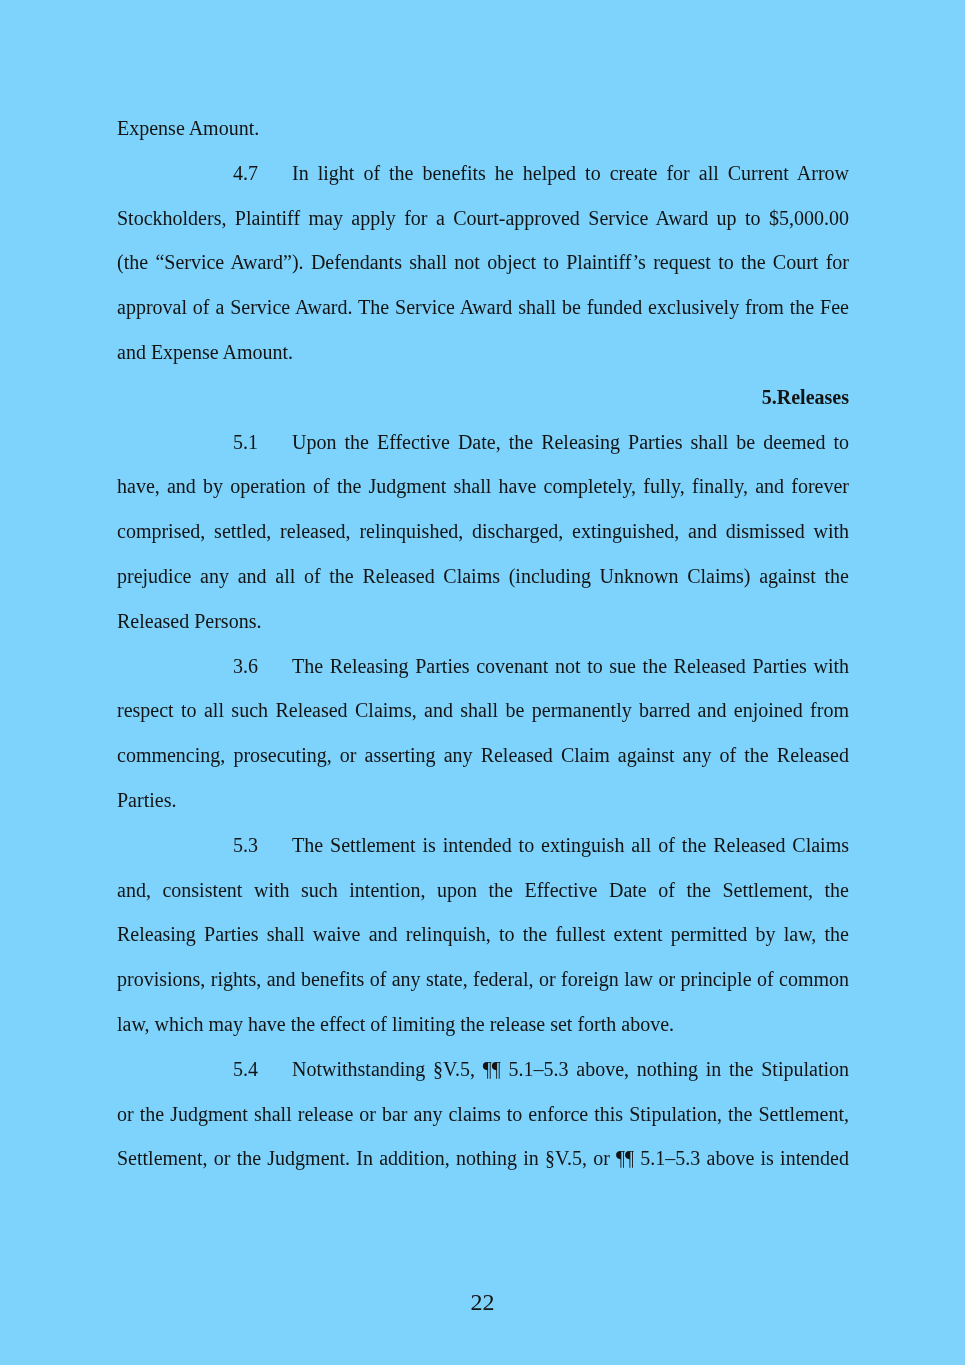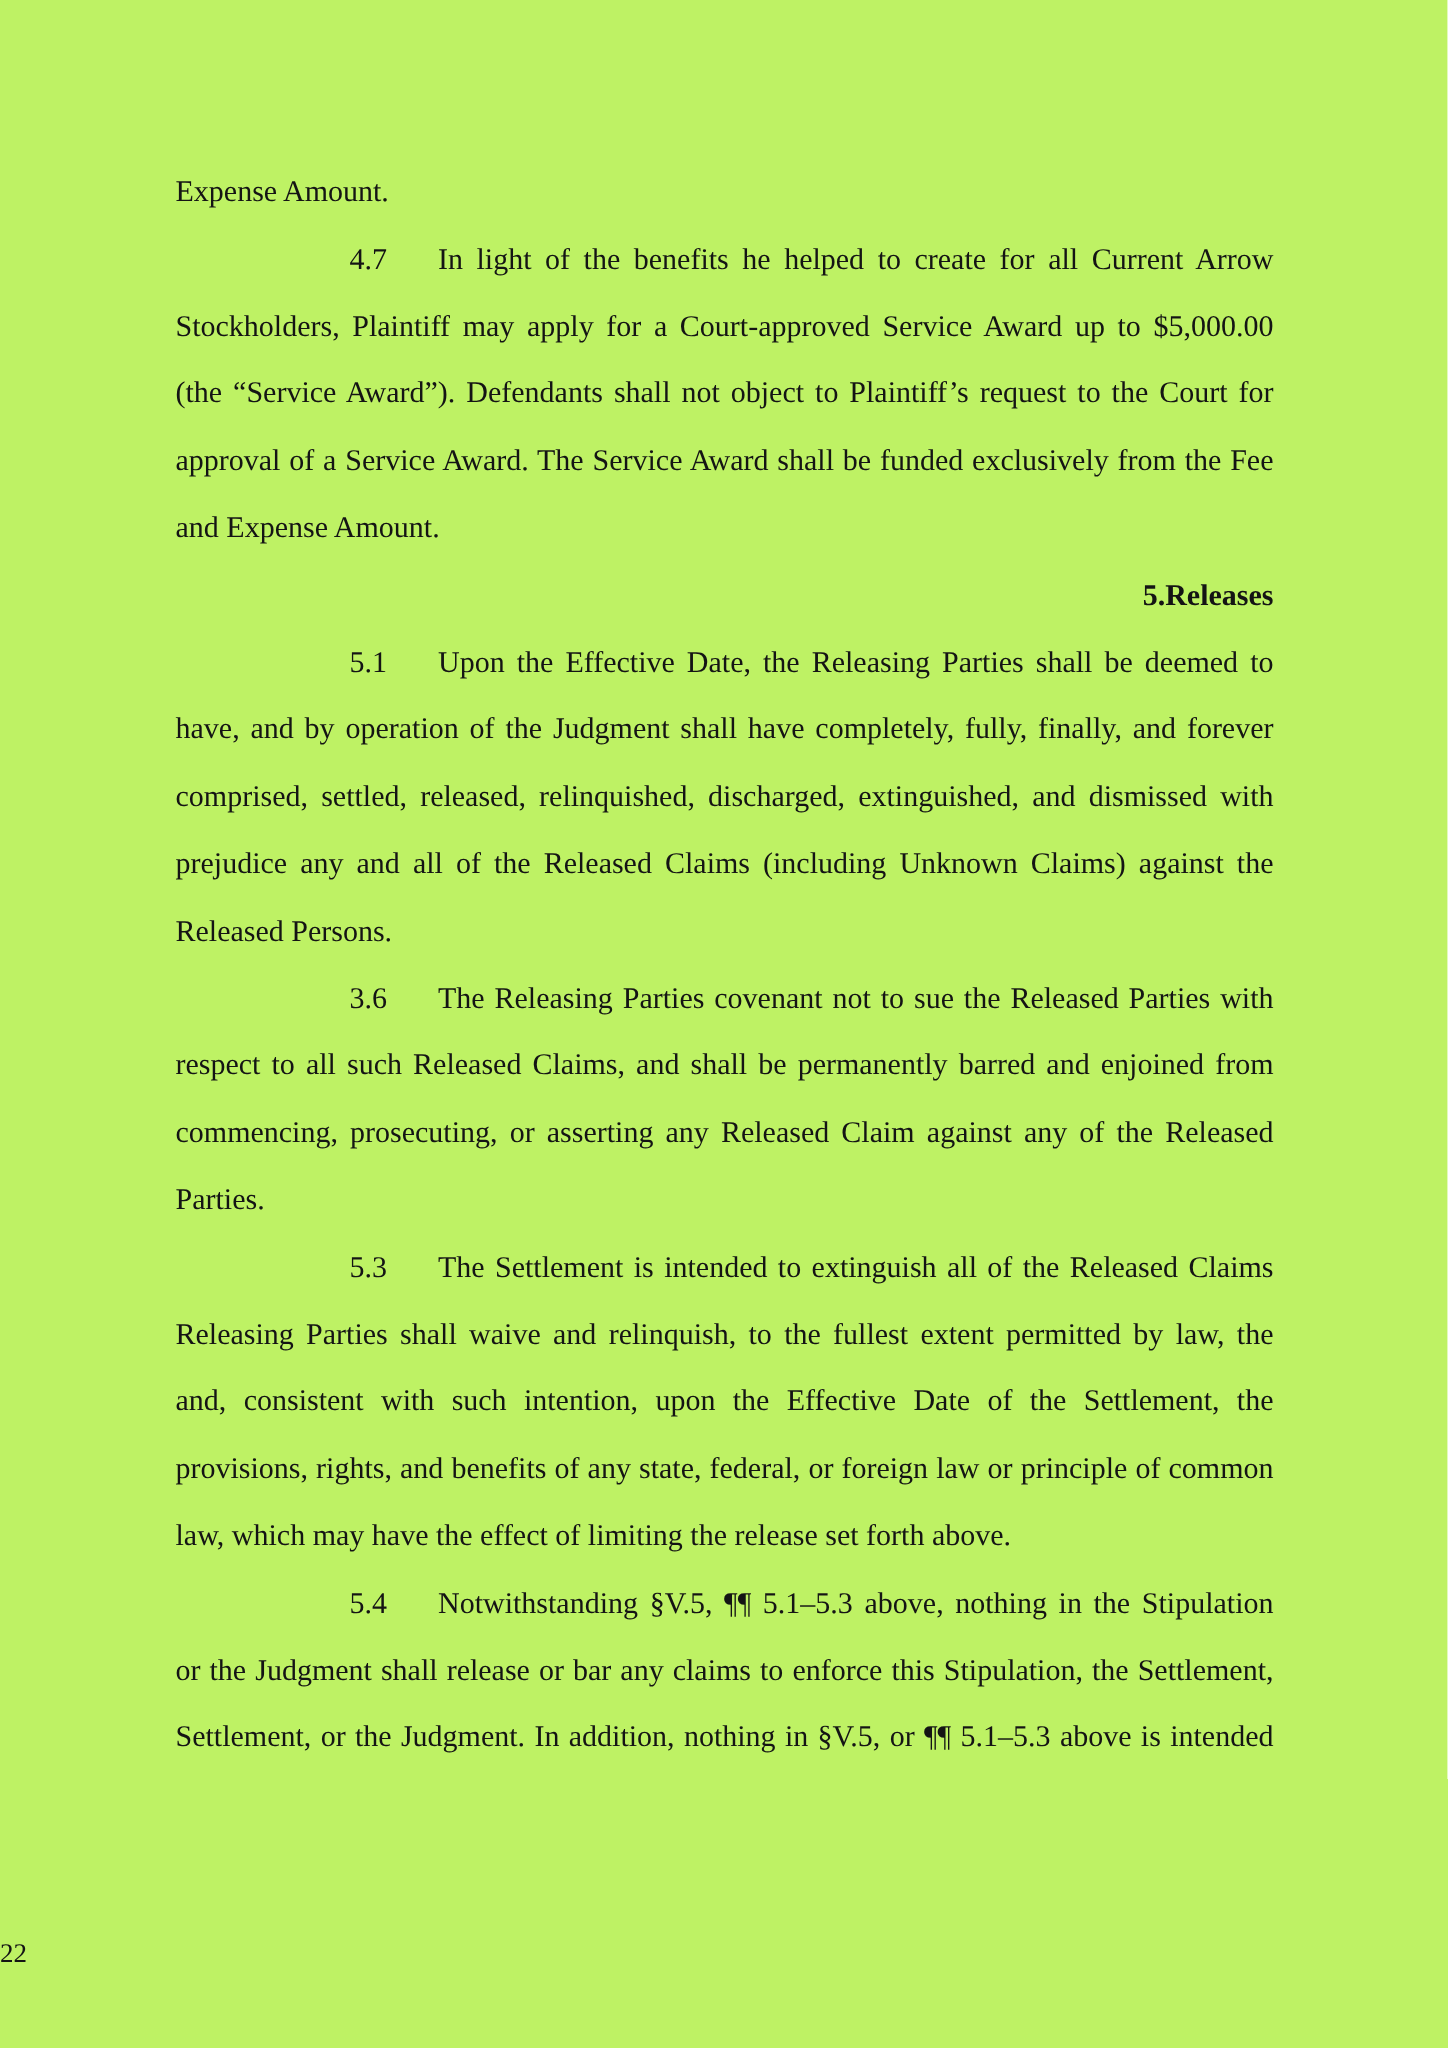--- a/index.html
+++ b/index.html
@@ -5,21 +5,21 @@
   * { margin: 0; padding: 0; box-sizing: border-box; }
   html, body { background: #ffffff; }
   body {
     width: 965px; height: 1365px;
     font-family: "Liberation Serif", serif;
     color: #141414;
   }
   .page {
     position: relative;
     width: 965px; height: 1365px;
-    background: #bef264;
+    background: #7dd3fc;
     overflow: hidden;
   }
   .content {
     position: absolute;
     left: 117px; top: 106px;
     width: 732px;
     font-size: 20px;
   }
   .ln {
     line-height: 44.8px;
@@ -34,21 +34,22 @@
     line-height: 44.8px;
     font-weight: bold;
     padding-left: 58px;
     text-align: right;
   }
   .hnum { display: inline-block; width: 58px; }
   .pageno {
     position: absolute;
     top: 1290px; left: 0;
     width: 100%;
-    font-size: 18px;
+    text-align: center;
+    font-size: 24px;
     line-height: 24px;
   }
 </style>
 </head>
 <body>
 
 <div class="page">
   <div class="content">
 
     <div class="para">
@@ -75,22 +76,22 @@
 
     <div class="para">
       <div class="ln first"><span class="pnum">3.6</span><span>The Releasing Parties covenant not to sue the Released Parties with</span></div>
       <div class="ln">respect to all such Released Claims, and shall be permanently barred and enjoined from</div>
       <div class="ln">commencing, prosecuting, or asserting any Released Claim against any of the Released</div>
       <div class="ln last">Parties.</div>
     </div>
 
     <div class="para">
       <div class="ln first"><span class="pnum">5.3</span><span>The Settlement is intended to extinguish all of the Released Claims</span></div>
+      <div class="ln">and, consistent with such intention, upon the Effective Date of the Settlement, the</div>
       <div class="ln">Releasing Parties shall waive and relinquish, to the fullest extent permitted by law, the</div>
-      <div class="ln">and, consistent with such intention, upon the Effective Date of the Settlement, the</div>
       <div class="ln">provisions, rights, and benefits of any state, federal, or foreign law or principle of common</div>
       <div class="ln last">law, which may have the effect of limiting the release set forth above.</div>
     </div>
 
     <div class="para">
       <div class="ln first"><span class="pnum">5.4</span><span>Notwithstanding §V.5, ¶¶ 5.1–5.3 above, nothing in the Stipulation</span></div>
       <div class="ln">or the Judgment shall release or bar any claims to enforce this Stipulation, the Settlement,</div>
       <div class="ln">Settlement, or the Judgment.  In addition, nothing in §V.5, or ¶¶ 5.1–5.3 above is intended</div>
     </div>
 

